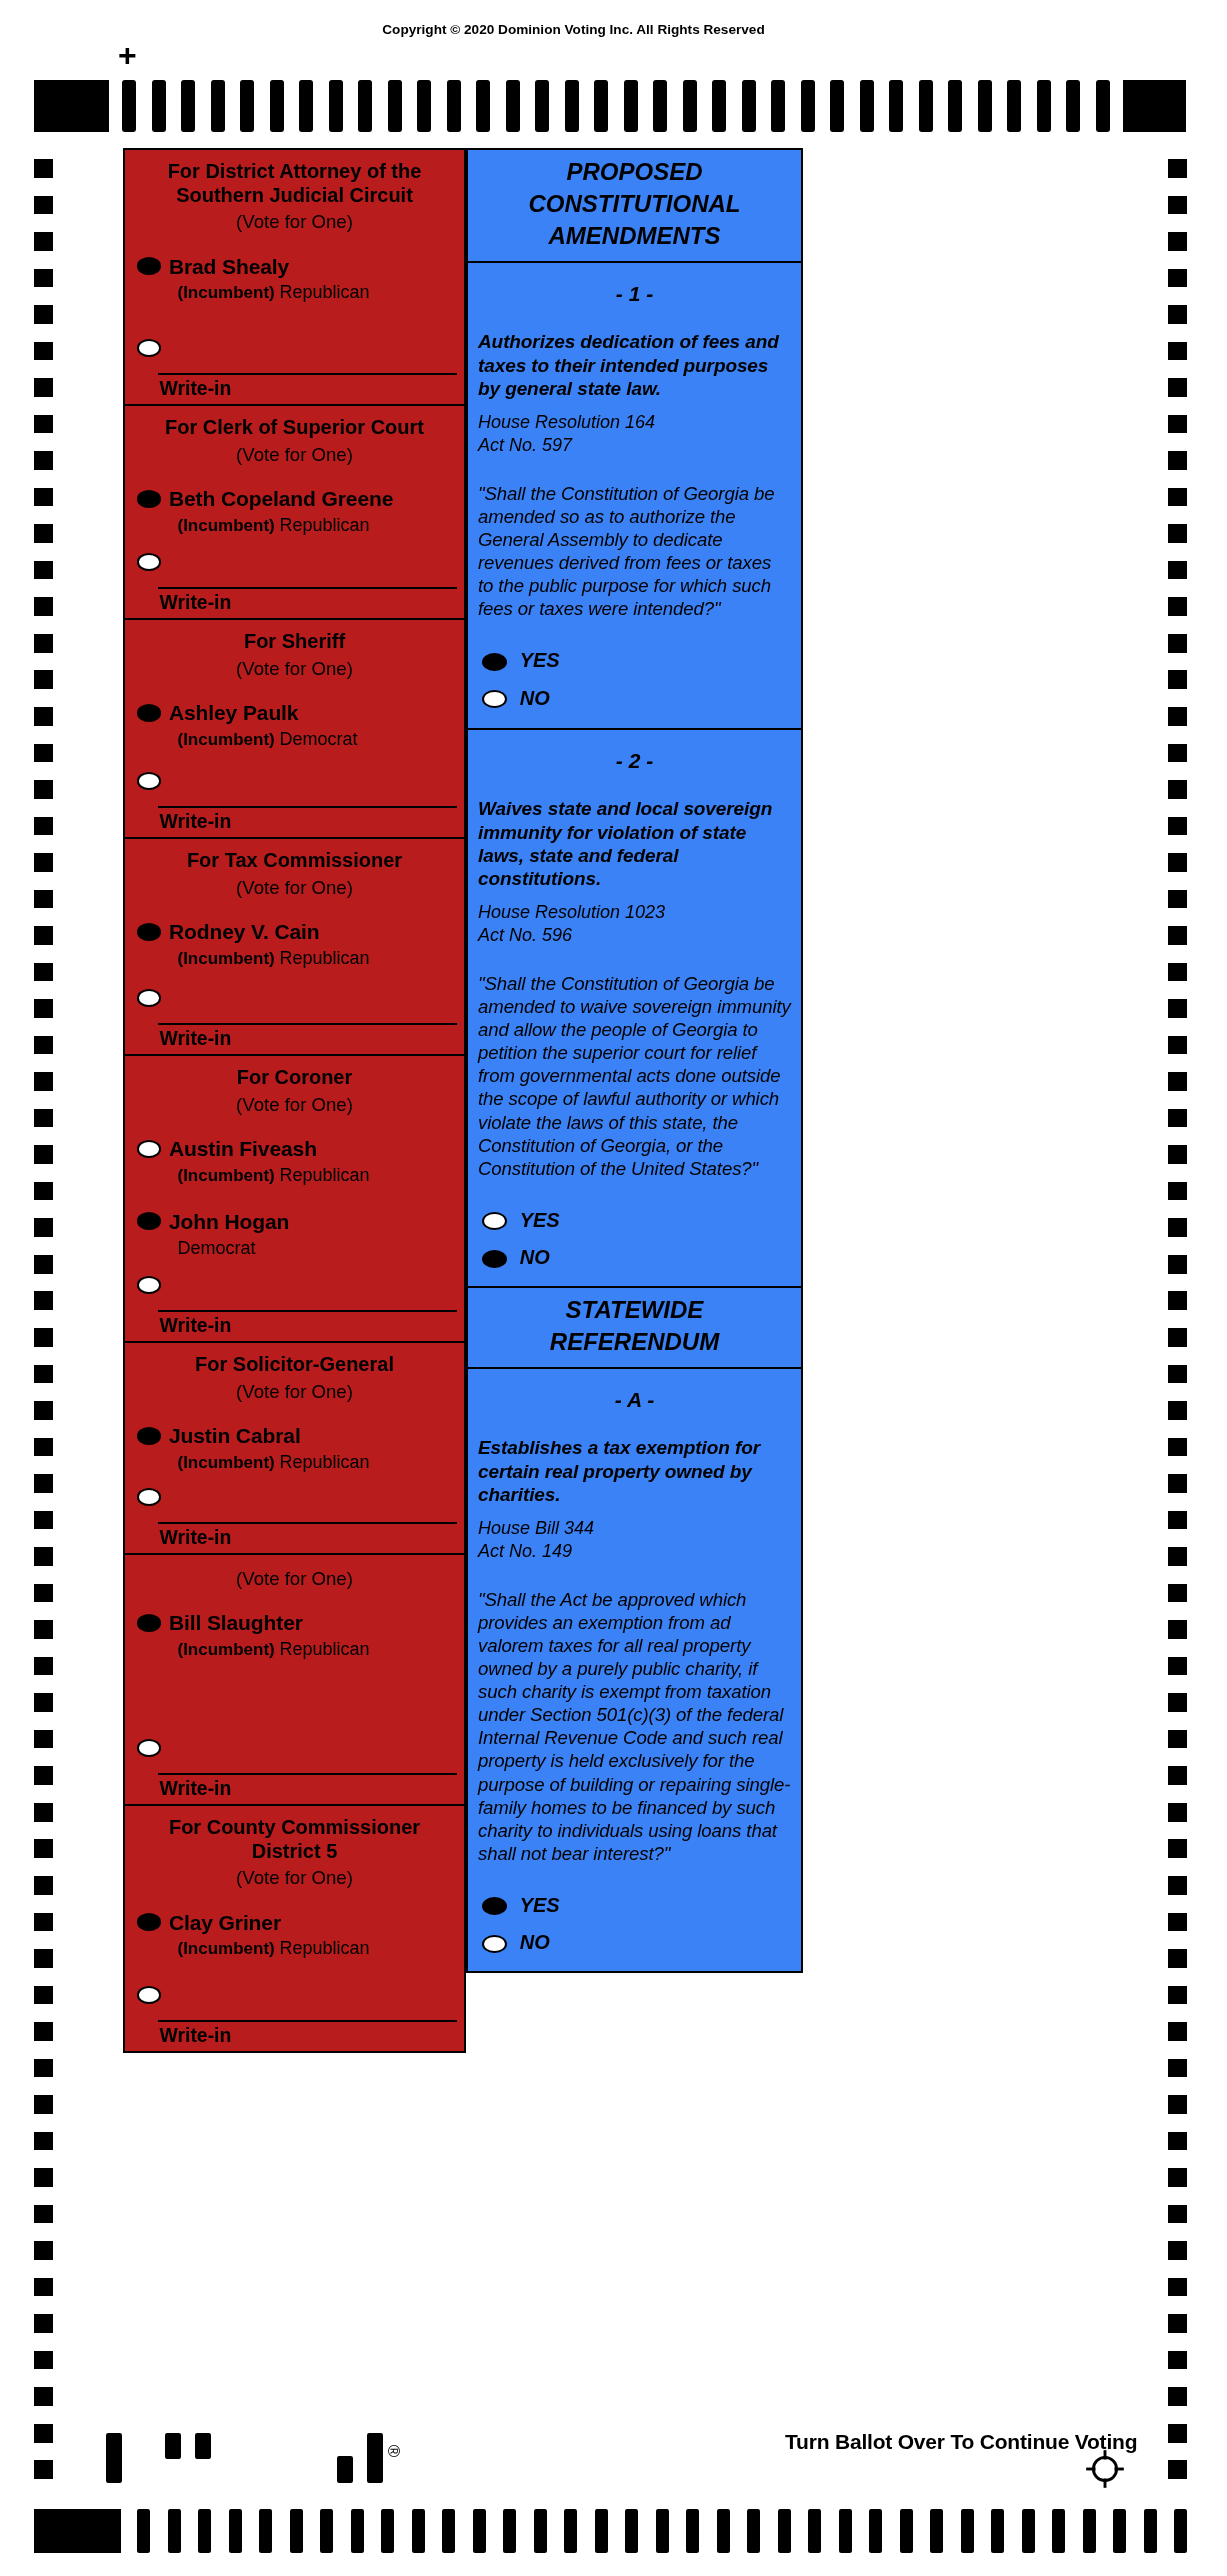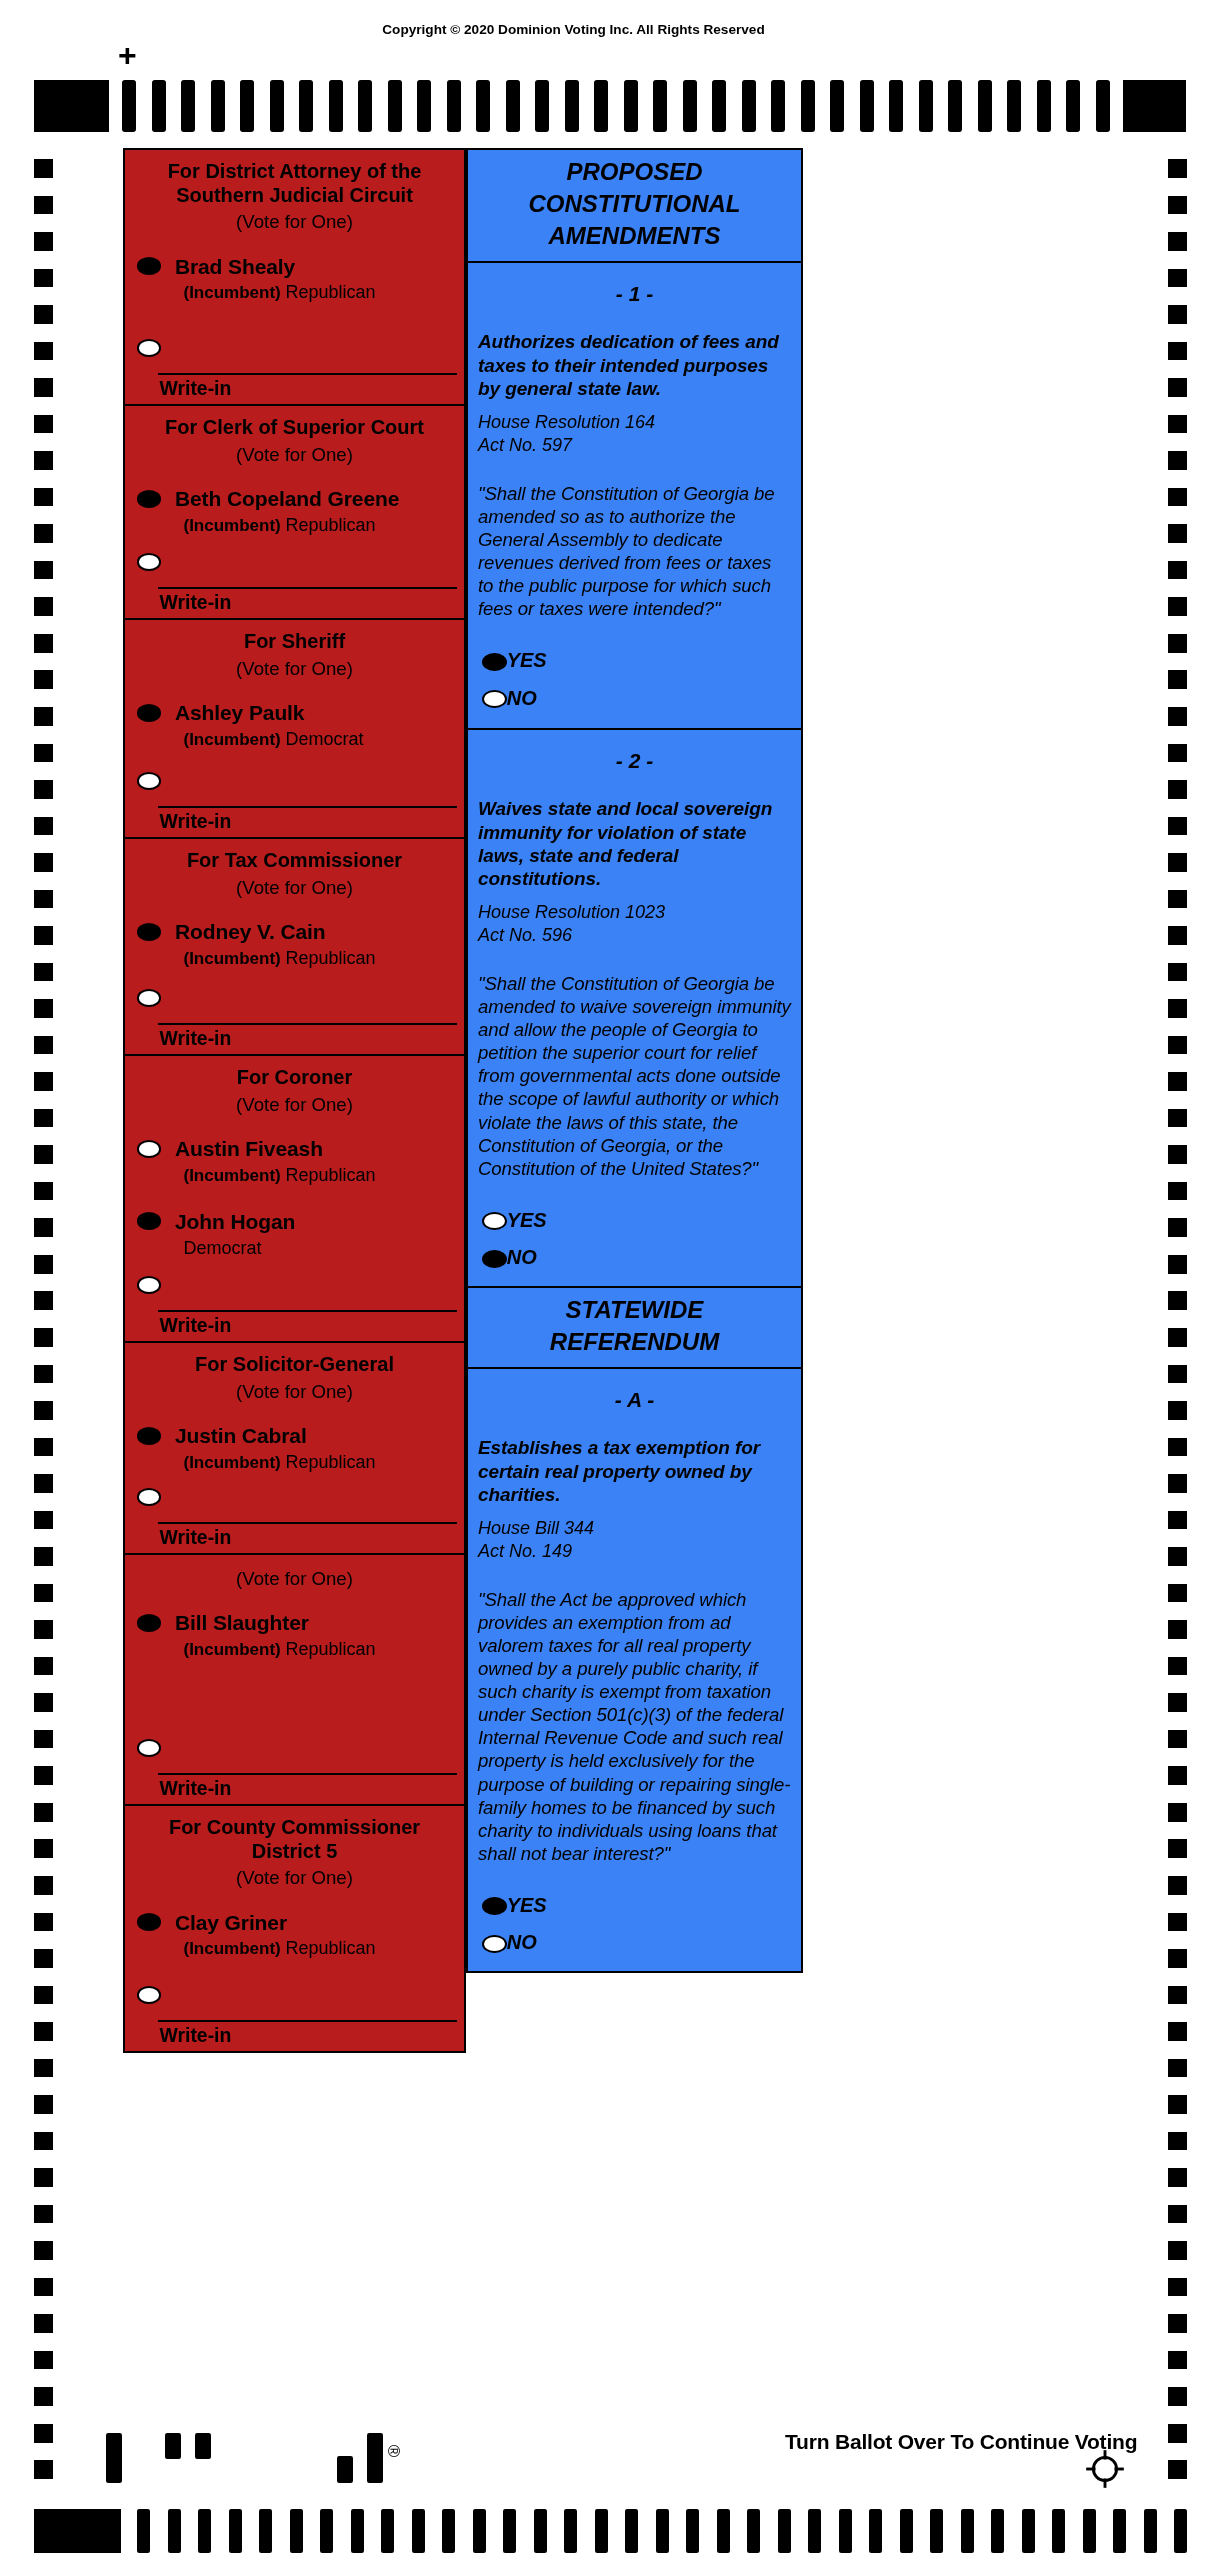--- a/index.html
+++ b/index.html
@@ -29,21 +29,21 @@
 
   
   .contests{position:absolute;left:123px;top:148px;width:343px;border:2.9px solid #000;
             box-sizing:border-box;background:#b91c1c;}
   .contest{position:relative;box-sizing:border-box;padding-top:8.6px;}
   .contest + .contest{border-top:2.2px solid #000;}
   .c1{height:254px;} .c2{height:214px;} .c3{height:219px;} .c4{height:217px;}
   .c5{height:287px;} .c6{height:212px;} .c7{height:251px;} .c8{height:247px;}
   .ctitle{margin:0;text-align:center;font-size:20px;line-height:1.18;font-weight:bold;padding:1.4px 18.6px 0;}
   .cinstr{text-align:center;font-size:18.6px;margin-top:4.3px;}
-  .cand{display:flex;align-items:flex-start;gap:14px;padding-left:11.5px;margin-top:21.5px;}
+  .cand{display:flex;align-items:flex-start;gap:8px;padding-left:11.5px;margin-top:21.5px;}
   .cand + .cand{margin-top:24.4px;}
   .bubble{display:inline-block;width:24.4px;height:18px;border:2.2px solid #000;border-radius:50%;
           box-sizing:border-box;flex:none;background:#fff;margin-top:2.2px;}
   .bubble[data-state="filled"]{background:#000;}
   .cname{font-size:21px;font-weight:bold;line-height:1.1;letter-spacing:-0.1px;}
   .cline2{font-size:17px;margin-top:4.3px;padding-left:8.6px;}
   .qual{font-weight:bold;}
   .party{font-weight:normal;font-size:18px;}
   .writein{position:absolute;left:11.5px;right:7.2px;bottom:4.3px;}
   .writein .bubble{margin-bottom:14.3px;}
@@ -55,21 +55,21 @@
             box-sizing:border-box;background:#3b82f6;font-style:italic;}
   .mheader{text-align:center;font-weight:bold;font-size:24px;line-height:1.33;padding:5.7px 36px 10px;}
   .mheader.mid{border-top:2.2px solid #000;}
   .measure{border-top:2.2px solid #000;padding:10px 10px 17px;box-sizing:border-box;}
   .m1{min-height:467px;} .m2{min-height:538px;} .mA{min-height:570px;}
   .mnum{text-align:center;font-weight:bold;font-size:21px;margin-top:8.6px;}
   .msummary{font-weight:bold;font-size:19px;line-height:1.22;margin-top:24.4px;letter-spacing:-0.1px;}
   .mrefs{font-size:18px;line-height:1.3;margin-top:11px;}
   .mquestion{font-size:18.6px;line-height:1.24;margin-top:24.4px;letter-spacing:-0.1px;}
   .opts{margin-top:29px;}
-  .opt{display:flex;align-items:center;margin-top:14.3px;padding-left:4.3px;}
+  .opt{display:flex;align-items:center;gap:13px;margin-top:14.3px;padding-left:4.3px;}
   .olabel{font-size:20px;font-weight:bold;}
 
   
   .footer{position:absolute;left:785px;top:2430px;font-size:21px;font-weight:bold;letter-spacing:-0.2px;}
   .target{position:absolute;left:1084px;top:2448px;width:42px;height:42px;}
   .bm{position:absolute;background:#000;border-radius:2.2px;}
   .bm1{left:106px;top:2433px;width:16px;height:50px;}
   .bm2{left:165px;top:2433px;width:16px;height:26px;}
   .bm3{left:195px;top:2433px;width:16px;height:26px;}
   .bm4{left:337px;top:2456px;width:16px;height:27px;}

